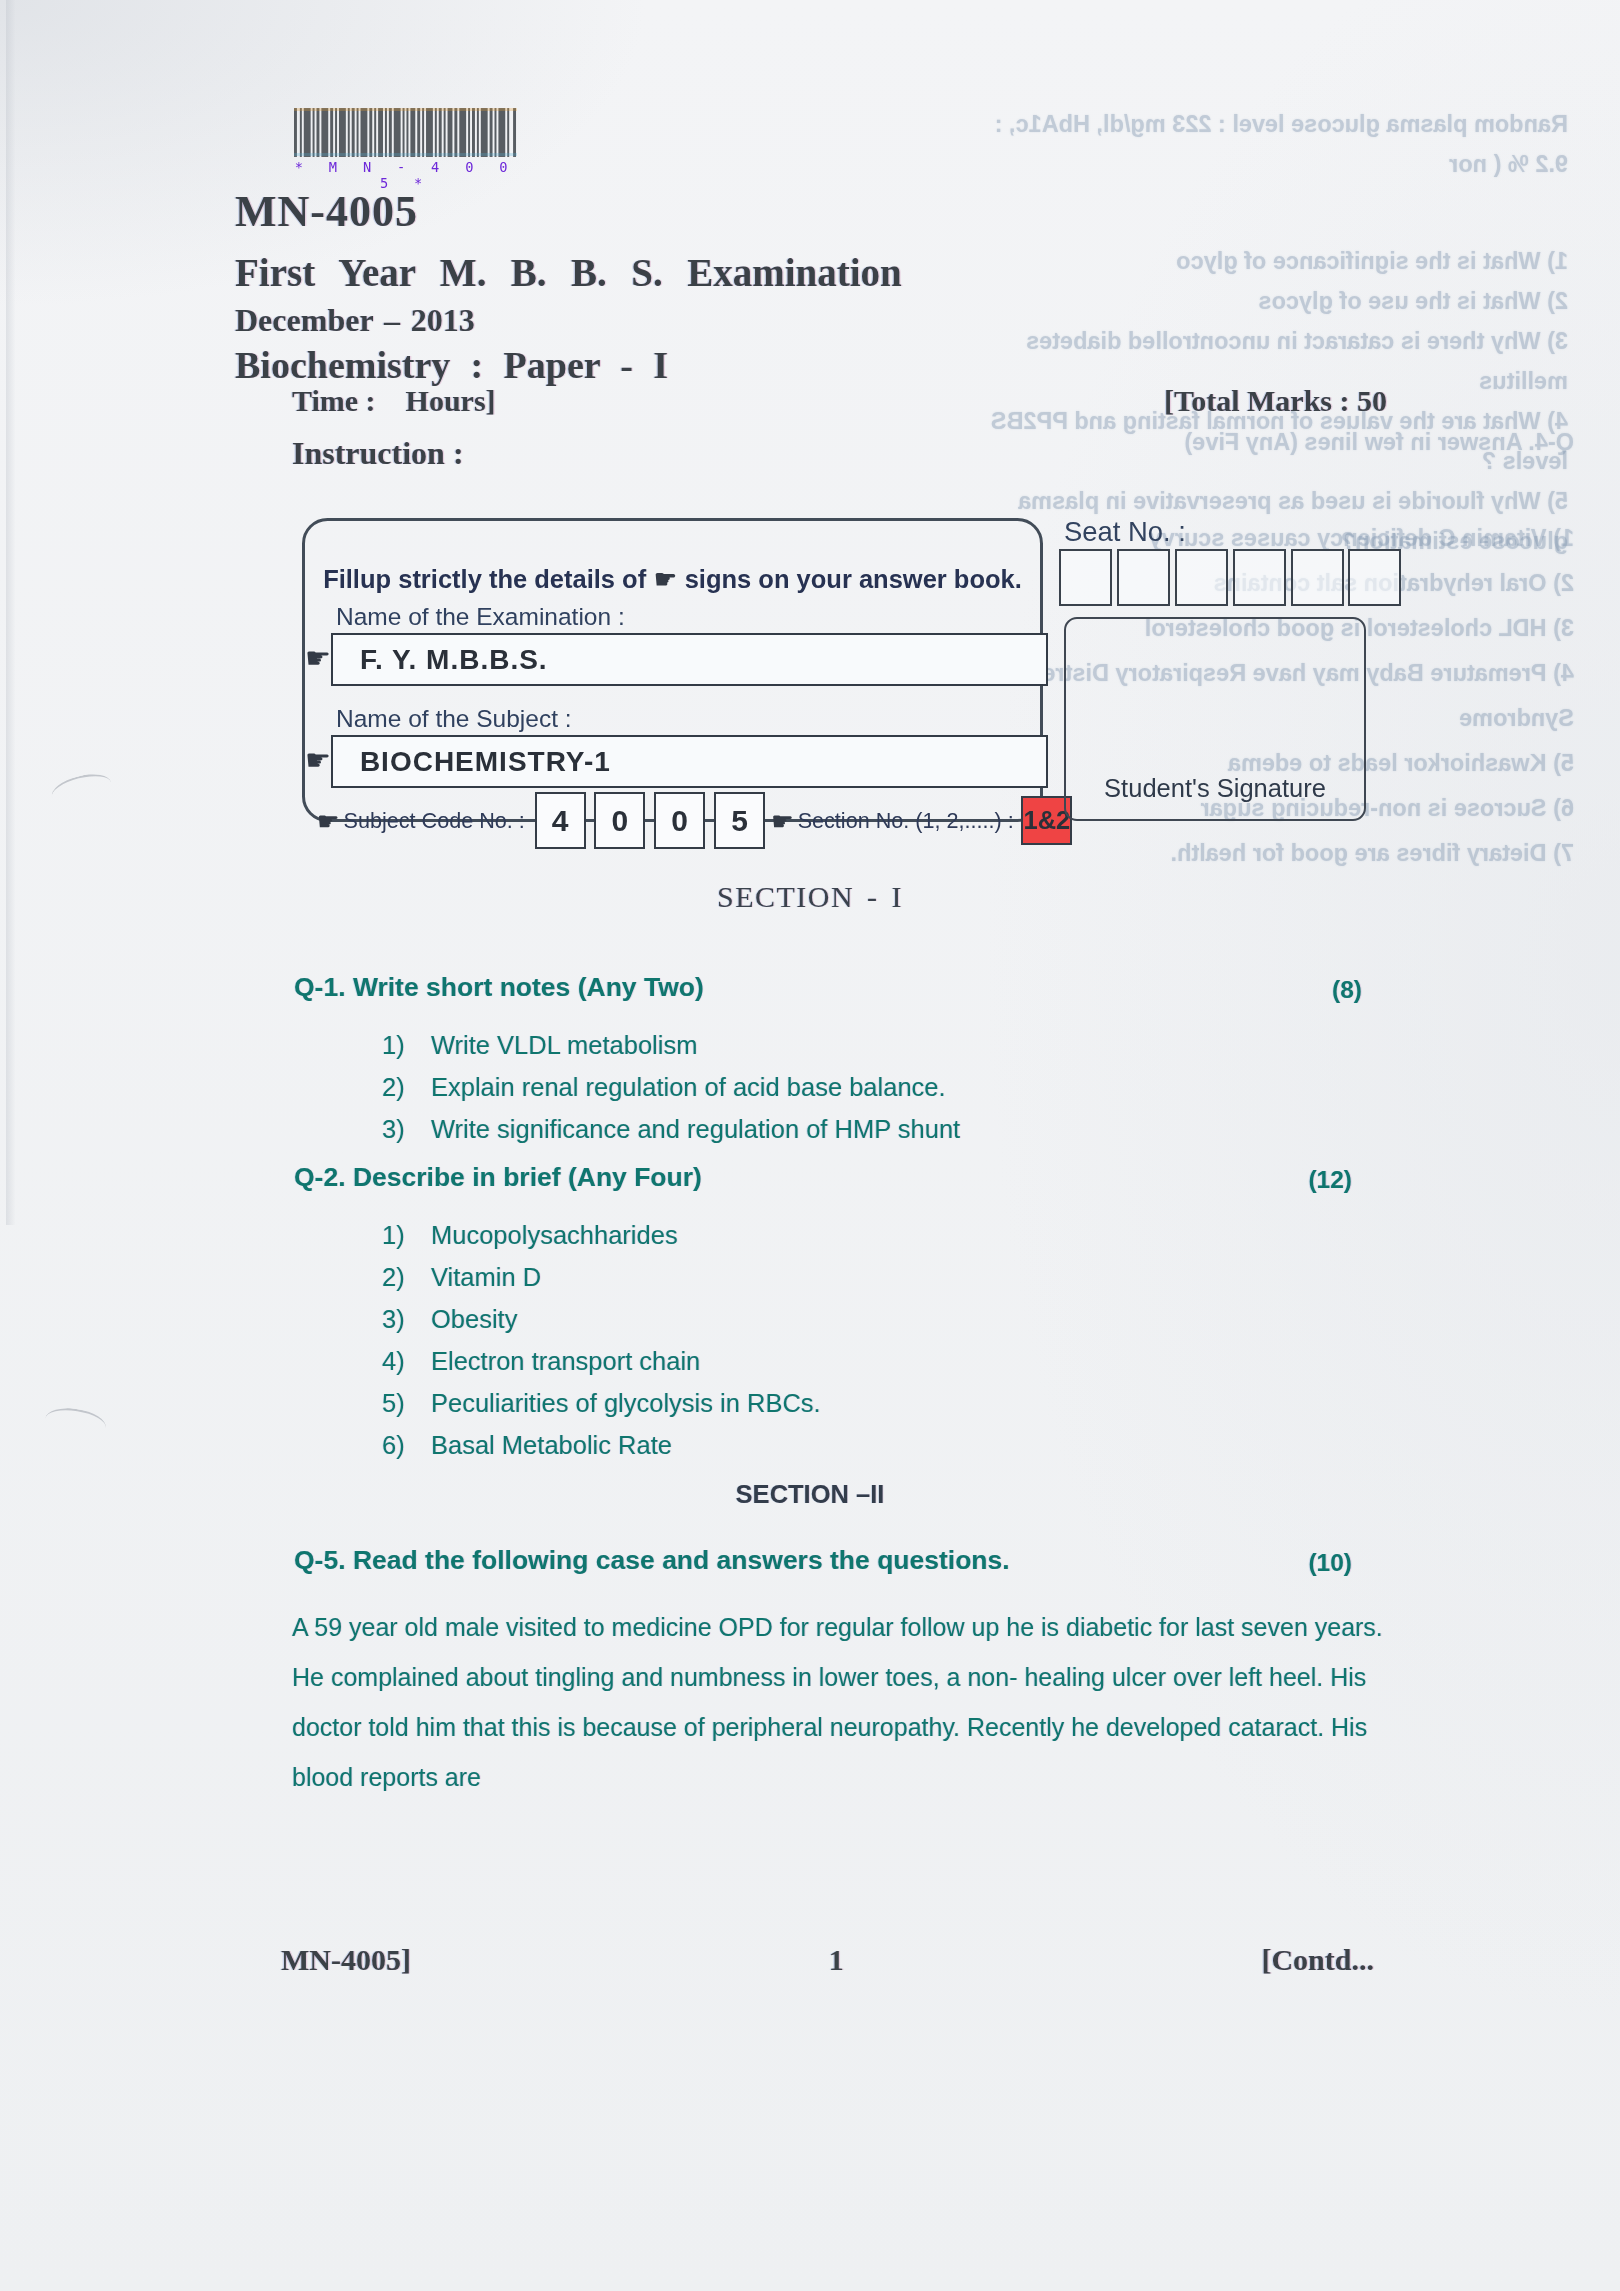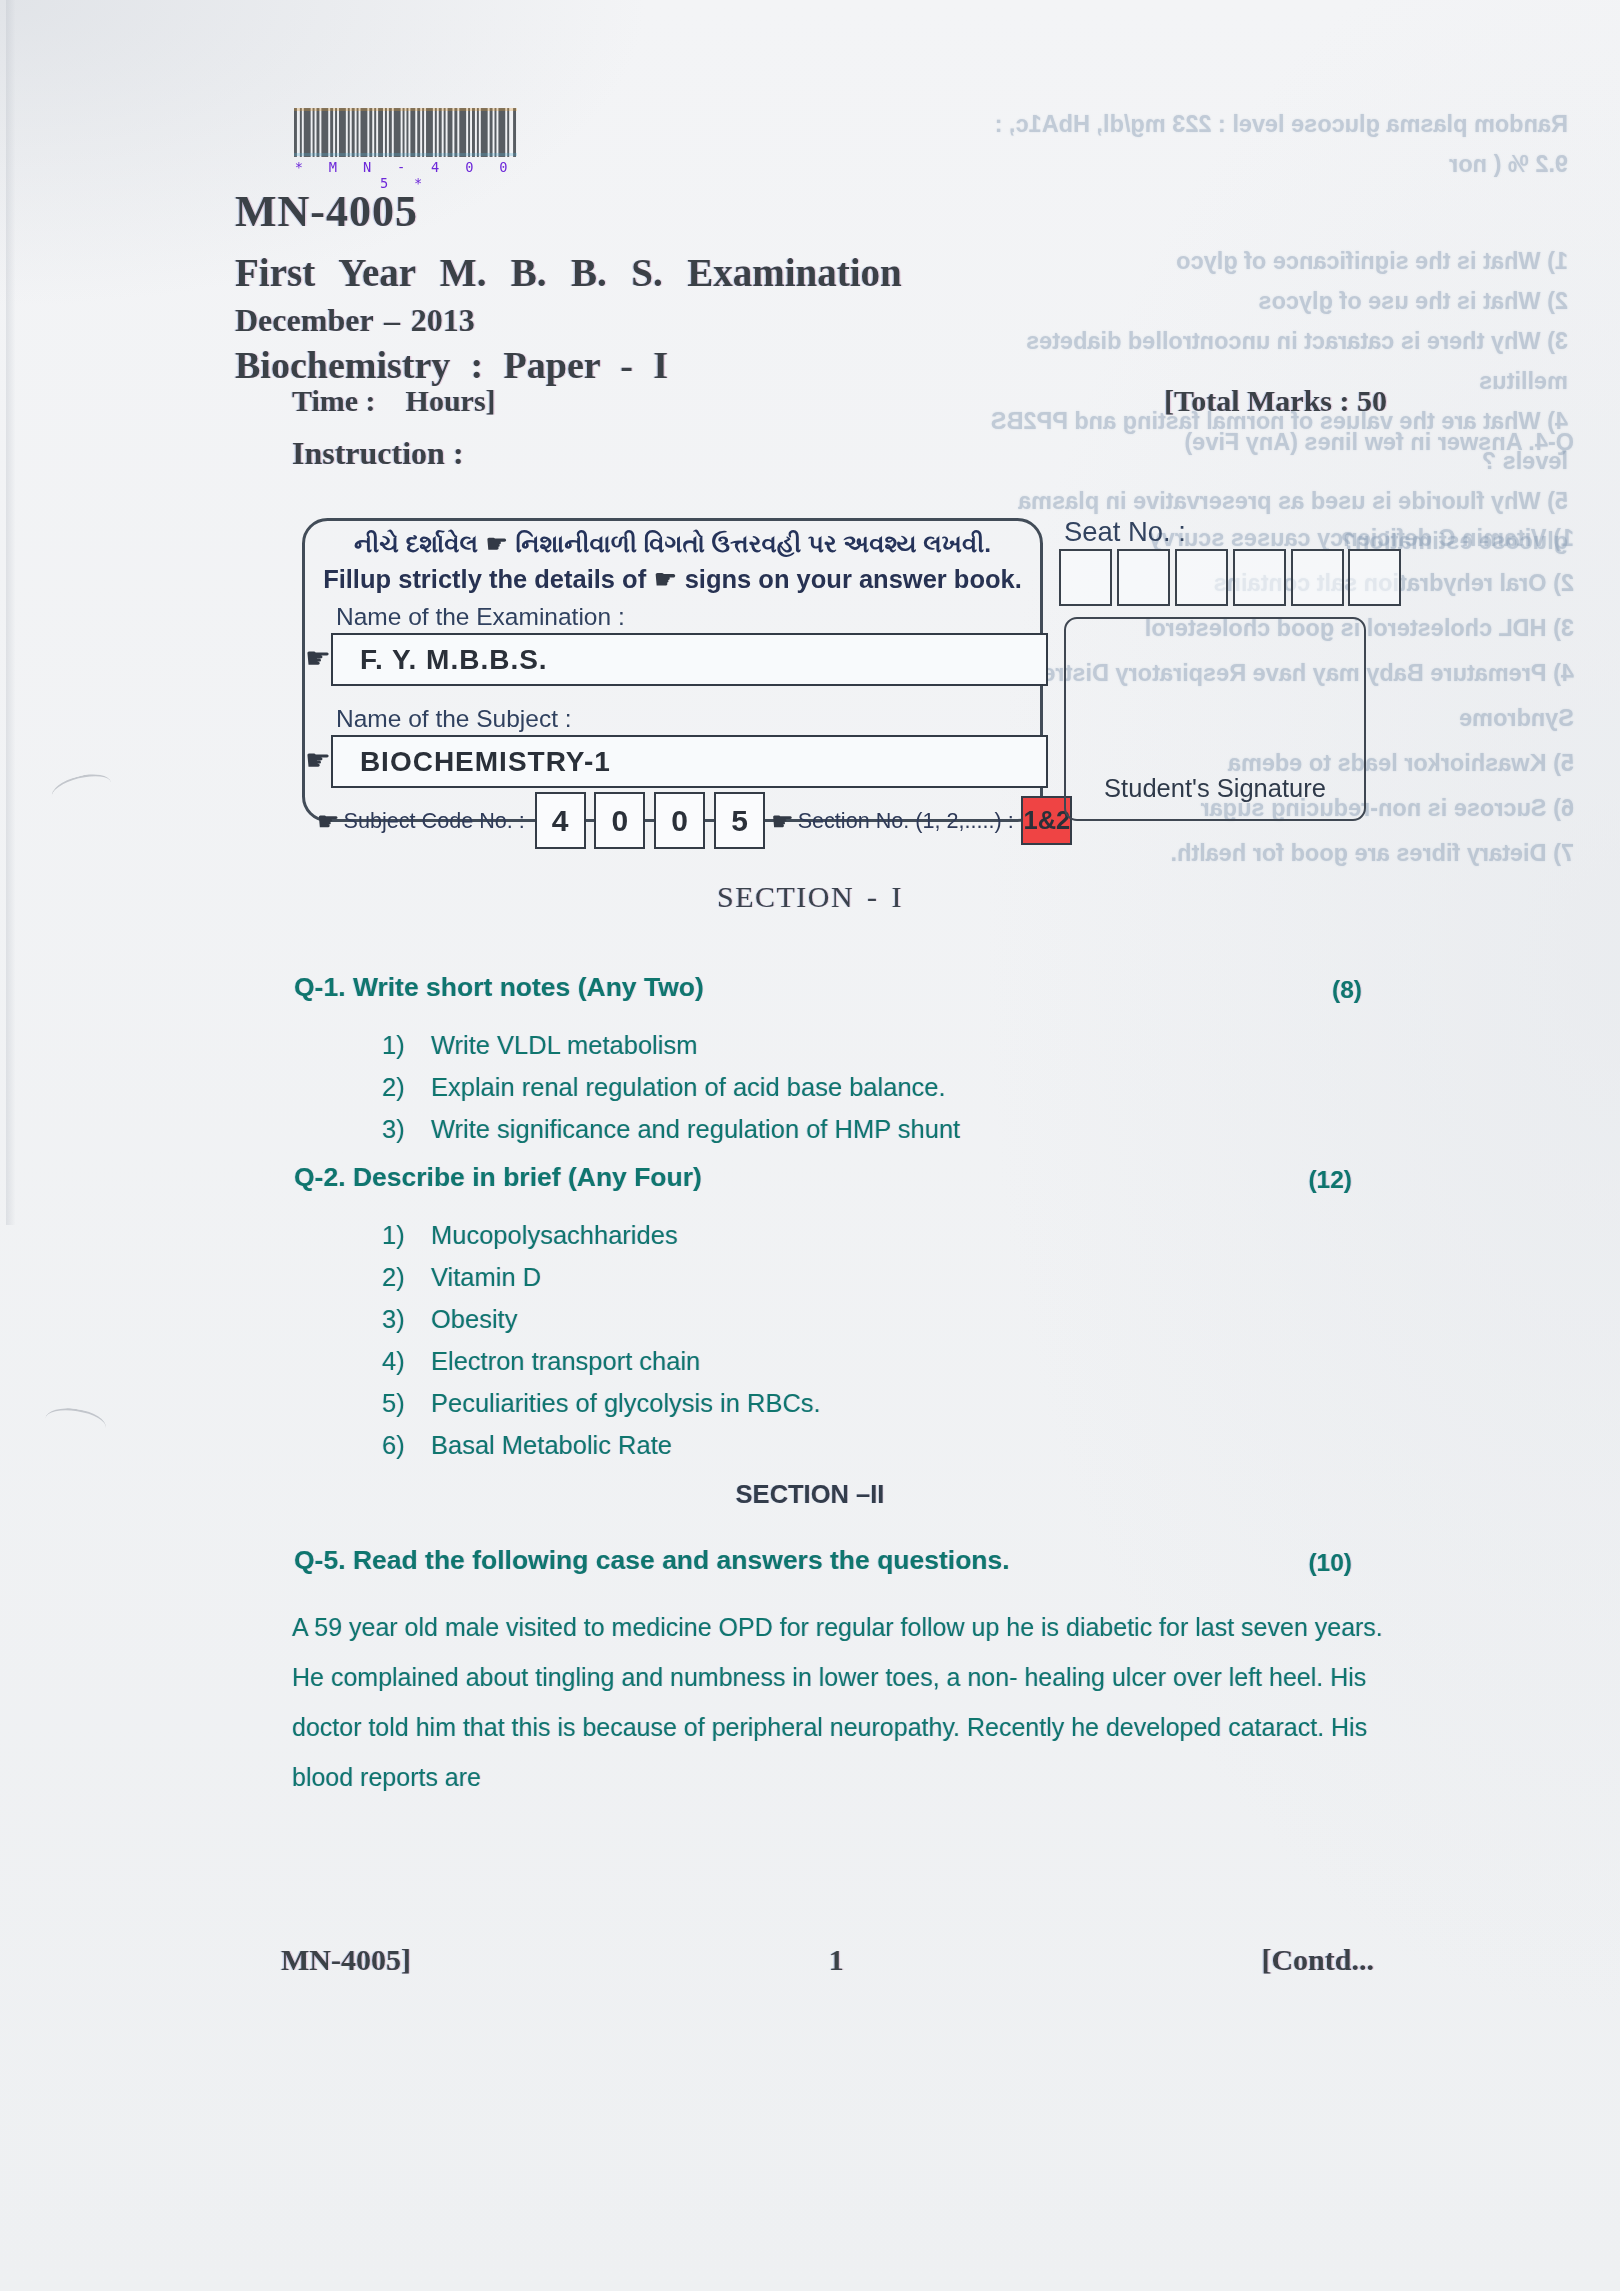--- a/index.html
+++ b/index.html
@@ -188,23 +188,20 @@
   <div class="serif h-subject">Biochemistry : Paper - I</div>
 </div>
 
 <div class="abs meta-row">
   <span class="serif">Time :    Hours]</span>
   <span class="serif">[Total Marks : 50</span>
 </div>
 <div class="abs serif instruction">Instruction :</div>
 
 <div class="abs form-box">
-  <div class="abs guj-line">
-    <span>નીચે દર્શાવેલ</span><span class="hand">☛</span><span>નિશાનીવાળી વિગતો ઉત્તરવહી પર અવશ્ય લખવી.</span>
-  </div>
   <div class="abs eng-line">
     <span>Fillup strictly the details of</span><span class="hand">☛</span><span>signs on your answer book.</span>
   </div>
   <div class="abs f-label lbl-exam">Name of the Examination :</div>
   <div class="abs hand-left hl1">☛</div>
   <div class="abs f-input inp-exam">
     <span>F. Y.  M.B.B.S.</span>
   </div>
   <div class="abs f-label lbl-subj">Name of the Subject :</div>
   <div class="abs hand-left hl2">☛</div>

